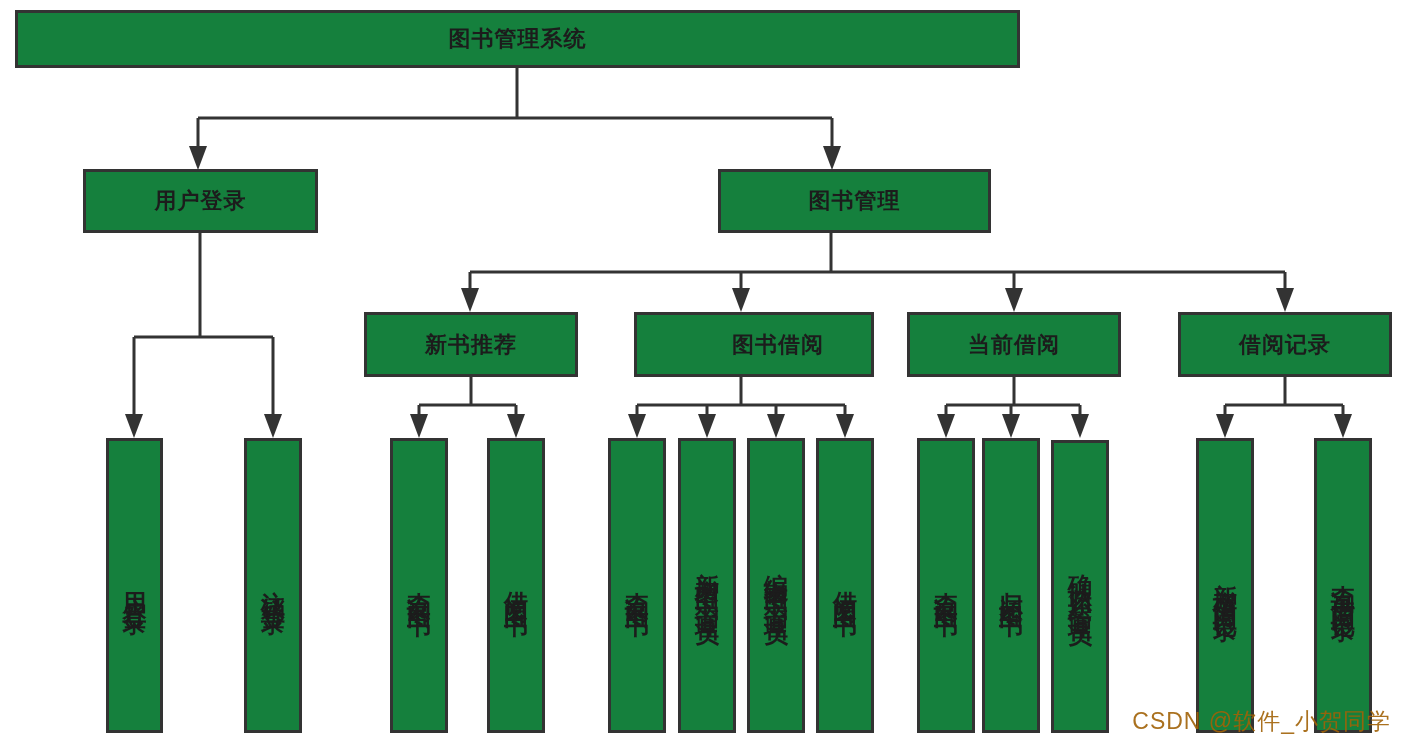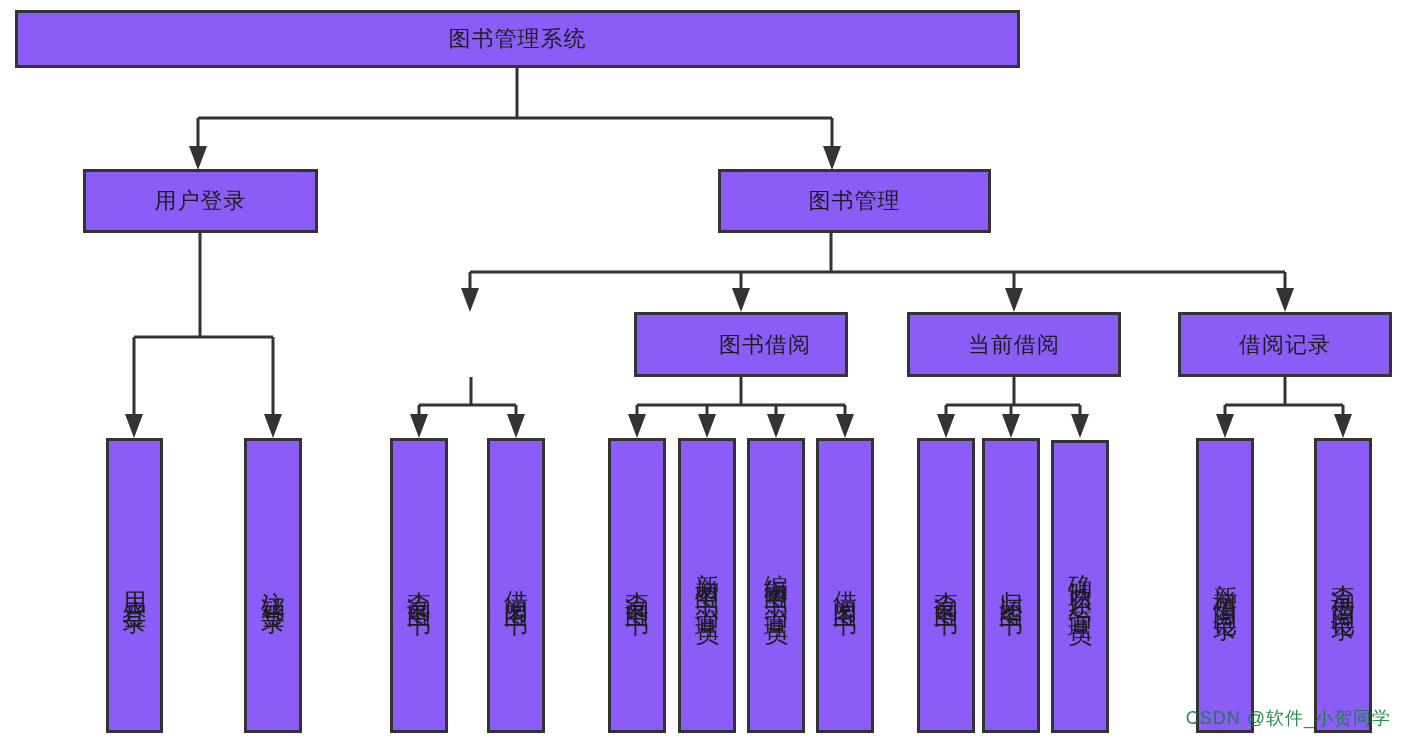--- a/index.html
+++ b/index.html
@@ -3,32 +3,33 @@
 <meta charset="utf-8">
 <style>
   html,body{margin:0;padding:0;background:#ffffff;}
   #canvas{
     position:relative;width:1405px;height:747px;background:#ffffff;
     font-family:"Liberation Sans","DejaVu Sans",sans-serif;overflow:hidden;
   }
   #wires{position:absolute;left:0;top:0;z-index:1;}
   .box{
     position:absolute;box-sizing:border-box;border:3px solid #333333;
-    background:#8b5cf6;color:#1c1c1c;display:flex;align-items:center;justify-content:center;
+    background:#15803d;color:#1c1c1c;display:flex;align-items:center;justify-content:center;
     z-index:2;
+    font-weight:bold;
   }
   .hbox{font-size:22px;letter-spacing:1px;white-space:nowrap;}
   .vbox{
     writing-mode:vertical-rl;text-orientation:mixed;
     font-size:24px;letter-spacing:7px;line-height:1;
   }
   .root{font-size:22px;}
   #watermark{
-    position:absolute;right:14px;bottom:17px;z-index:5;
-    font-size:18px;color:#15803d;opacity:.9;white-space:nowrap;letter-spacing:1px;
+    position:absolute;right:14px;bottom:10px;z-index:5;
+    font-size:23px;color:#a16207;opacity:.9;white-space:nowrap;letter-spacing:1px;
   }
   svg path{stroke:#333333;stroke-width:3;fill:none;}
   svg polygon{fill:#333333;stroke:none;}
 </style>
 </head>
 <body>
 
 <div id="canvas">
 
   <svg id="wires" width="1405" height="747">
@@ -72,21 +73,22 @@
       <polygon points="1216,414 1234,414 1225,438"></polygon>
       <polygon points="1334,414 1352,414 1343,438"></polygon>
     </g>
   </svg>
 
   <div class="box hbox root" style="left:15px;top:10px;width:1005px;height:58px;">图书管理系统</div>
 
   <div class="box hbox" style="left:83px;top:169px;width:235px;height:64px;">用户登录</div>
   <div class="box hbox" style="left:718px;top:169px;width:273px;height:64px;">图书管理</div>
 
-  <div class="box hbox" style="left:634px;top:312px;width:214px;height:65px;padding-left:48px;">图书借阅</div>
+  <div class="box hbox" style="left:364px;top:312px;width:214px;height:65px;">新书推荐</div>
+  <div class="box hbox" style="left:634px;top:312px;width:240px;height:65px;padding-left:48px;">图书借阅</div>
   <div class="box hbox" style="left:1178px;top:312px;width:214px;height:65px;">借阅记录</div>
   <div class="box hbox" style="left:907px;top:312px;width:214px;height:65px;">当前借阅</div>
 
   <div class="box vbox" style="left:106px;top:438px;width:57px;height:295px;">用户登录</div>
   <div class="box vbox" style="left:244px;top:438px;width:58px;height:295px;">注销登录</div>
 
   <div class="box vbox" style="left:390px;top:438px;width:58px;height:295px;">查询图书</div>
   <div class="box vbox" style="left:487px;top:438px;width:58px;height:295px;">借阅图书</div>
 
   <div class="box vbox" style="left:608px;top:438px;width:58px;height:295px;">查询图书</div>

